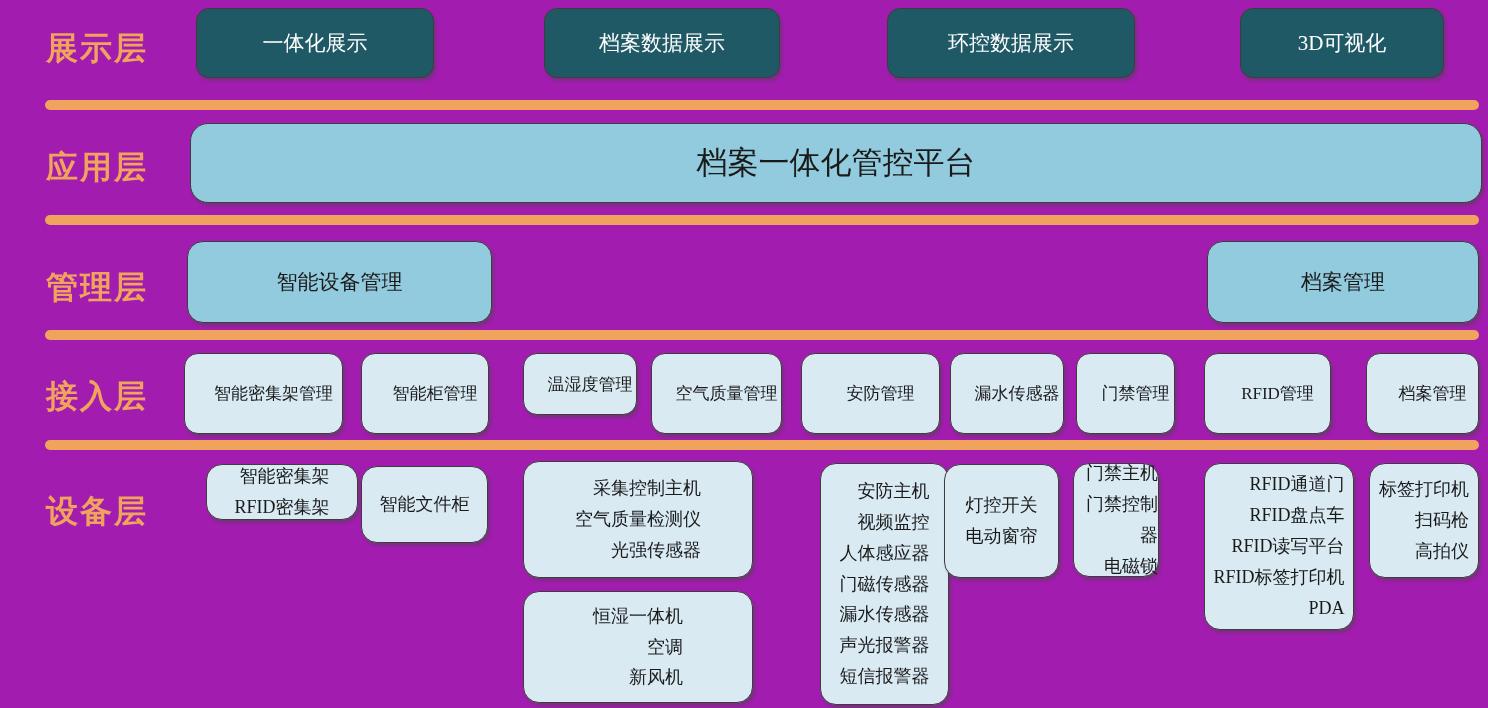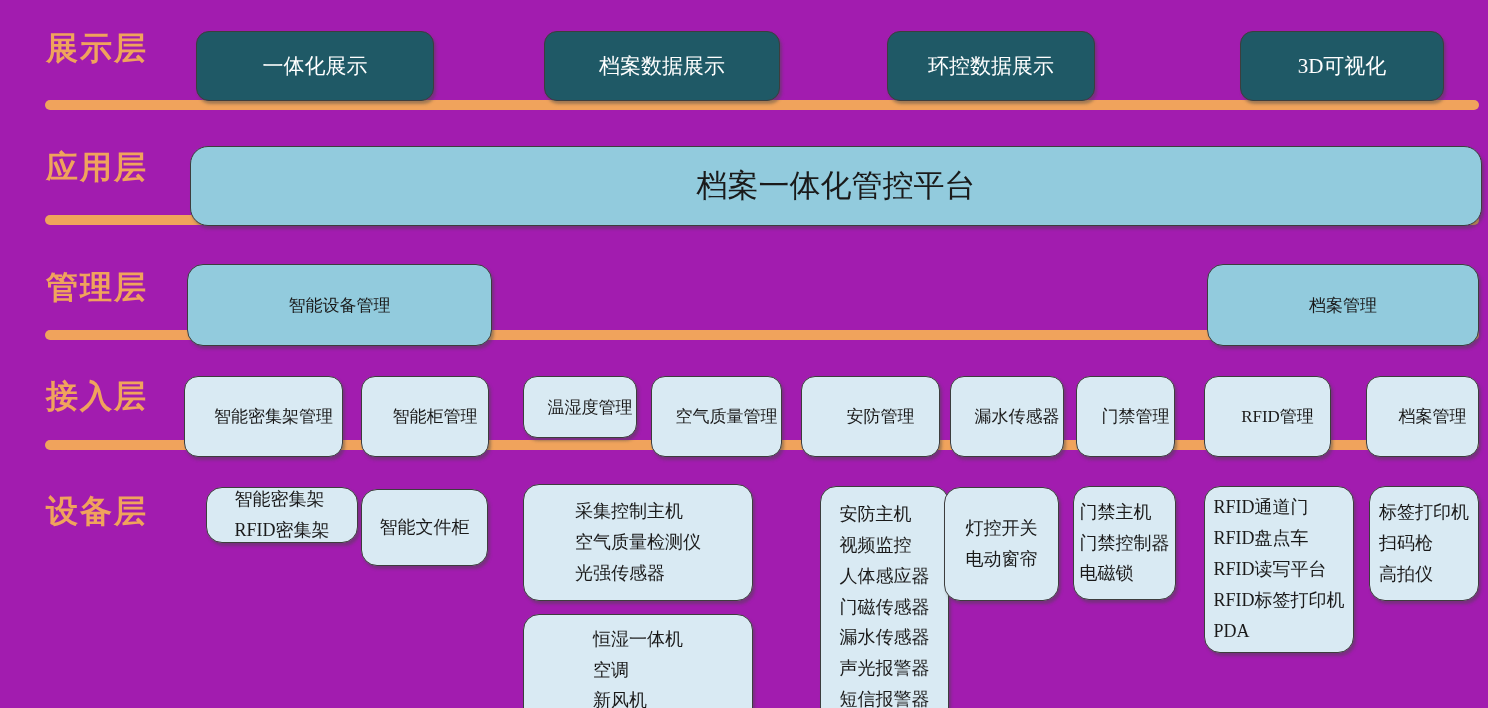--- a/index.html
+++ b/index.html
@@ -36,34 +36,33 @@
     border-radius:6px;
   }
   .box{
     position:absolute;
     box-sizing:border-box;
     border:1px solid var(--border);
     border-radius:15px;
     display:flex;
     align-items:center;
     justify-content:center;
-    text-align:left;
+    text-align:right;
     box-shadow:2px 3px 3px rgba(70,70,70,0.45);
     color:var(--text-dark);
-    margin-top:23px;
   }
   .box.dark{
     background:var(--dark-teal);
     color:var(--text-light);
     font-size:21px;
     border-radius:13px;
   }
   .box.medium{
     background:var(--medium-blue);
-    font-size:17px;
+    font-size:21px;
     border-radius:16px;
   }
   .box.platform{
     background:var(--medium-blue);
     font-size:31px;
     border-radius:18px;
   }
   .box.pale{
     background:var(--pale-blue);
     font-size:17px;
@@ -89,21 +88,21 @@
   <div class="row-label" style="top:375px">接入层</div>
   <div class="row-label" style="top:490px">设备层</div>
 
   <div class="divider" style="top:100px"></div>
   <div class="divider" style="top:215px"></div>
   <div class="divider" style="top:330px"></div>
   <div class="divider" style="top:440px"></div>
 
   <div class="box dark" style="left:196px;top:8px;width:238px;height:70px">一体化展示</div>
   <div class="box dark" style="left:544px;top:8px;width:236px;height:70px">档案数据展示</div>
-  <div class="box dark" style="left:887px;top:8px;width:208px;height:70px">环控数据展示</div>
+  <div class="box dark" style="left:887px;top:8px;width:248px;height:70px">环控数据展示</div>
   <div class="box dark" style="left:1240px;top:8px;width:204px;height:70px">3D可视化</div>
 
   <div class="box platform" style="left:190px;top:123px;width:1292px;height:80px">档案一体化管控平台</div>
 
   <div class="box medium" style="left:187px;top:241px;width:305px;height:82px">智能设备管理</div>
   <div class="box medium" style="left:1207px;top:241px;width:272px;height:82px">档案管理</div>
 
   <div class="box pale" style="left:184px;top:353px;width:159px;height:81px">智能密集架管理</div>
   <div class="box pale" style="left:361px;top:353px;width:128px;height:81px">智能柜管理</div>
   <div class="box pale" style="left:523px;top:353px;width:114px;height:62px">温湿度管理</div>
@@ -125,21 +124,21 @@
 新风机</div>
   <div class="box device" style="left:820px;top:463px;width:129px;height:242px">安防主机
 视频监控
 人体感应器
 门磁传感器
 漏水传感器
 声光报警器
 短信报警器</div>
   <div class="box device" style="left:944px;top:464px;width:115px;height:114px">灯控开关
 电动窗帘</div>
-  <div class="box device" style="left:1073px;top:463px;width:103px;height:114px">门禁主机
+  <div class="box device" style="left:1073px;top:463px;width:86px;height:114px">门禁主机
 门禁控制器
 电磁锁</div>
   <div class="box device" style="left:1204px;top:463px;width:150px;height:167px">RFID通道门
 RFID盘点车
 RFID读写平台
 RFID标签打印机
 PDA</div>
   <div class="box device" style="left:1369px;top:463px;width:110px;height:115px">标签打印机
 扫码枪
 高拍仪</div>

